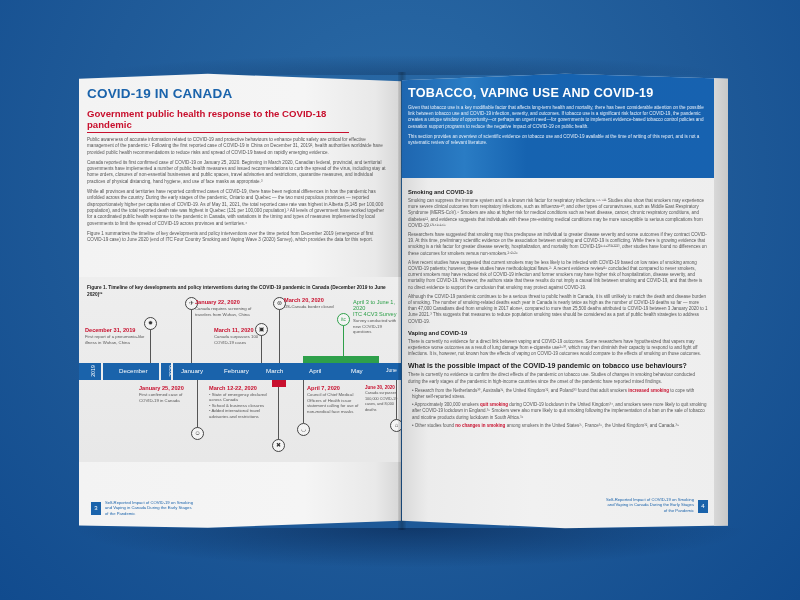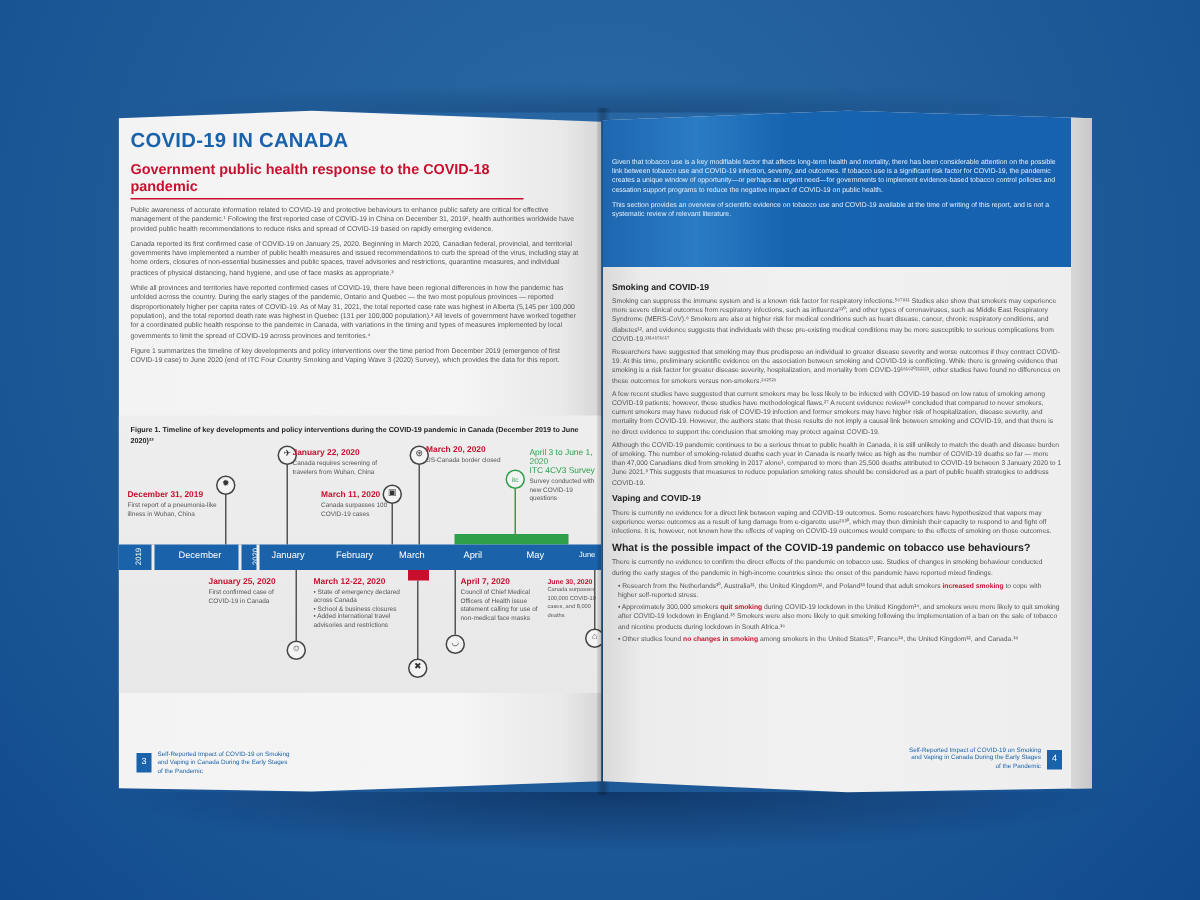--- a/index.html
+++ b/index.html
@@ -224,20 +224,21 @@
   </div>
 
   <div class="footer-num" style="left:12px; top:430px;">3</div>
   <div class="footer-text" style="left:26px; top:428px; width:90px;">Self-Reported Impact of COVID-19 on Smoking and Vaping in Canada During the Early Stages of the Pandemic</div>
 </div>
 
 <div class="gutter"></div>
 
 <div class="page page-right">
   <div class="rp-header">
+    <div class="rp-title">TOBACCO, VAPING USE AND COVID-19</div>
     <div class="rp-intro">
       <p>Given that tobacco use is a key modifiable factor that affects long-term health and mortality, there has been considerable attention on the possible link between tobacco use and COVID-19 infection, severity, and outcomes. If tobacco use is a significant risk factor for COVID-19, the pandemic creates a unique window of opportunity—or perhaps an urgent need—for governments to implement evidence-based tobacco control policies and cessation support programs to reduce the negative impact of COVID-19 on public health.</p>
       <p style="margin-top:4px;">This section provides an overview of scientific evidence on tobacco use and COVID-19 available at the time of writing of this report, and is not a systematic review of relevant literature.</p>
     </div>
   </div>
   <div class="rp-edge"></div>
 
   <div class="rp-body">
     <div class="rp-h3">Smoking and COVID-19</div>
     <p class="rp-p">Smoking can suppress the immune system and is a known risk factor for respiratory infections.⁵⁶⁷⁸¹¹ Studies also show that smokers may experience more severe clinical outcomes from respiratory infections, such as influenza⁹¹⁰; and other types of coronaviruses, such as Middle East Respiratory Syndrome (MERS-CoV).⁸ Smokers are also at higher risk for medical conditions such as heart disease, cancer, chronic respiratory conditions, and diabetes¹², and evidence suggests that individuals with these pre-existing medical conditions may be more susceptible to serious complications from COVID-19.¹³¹⁴¹⁵¹⁶¹⁷</p>

